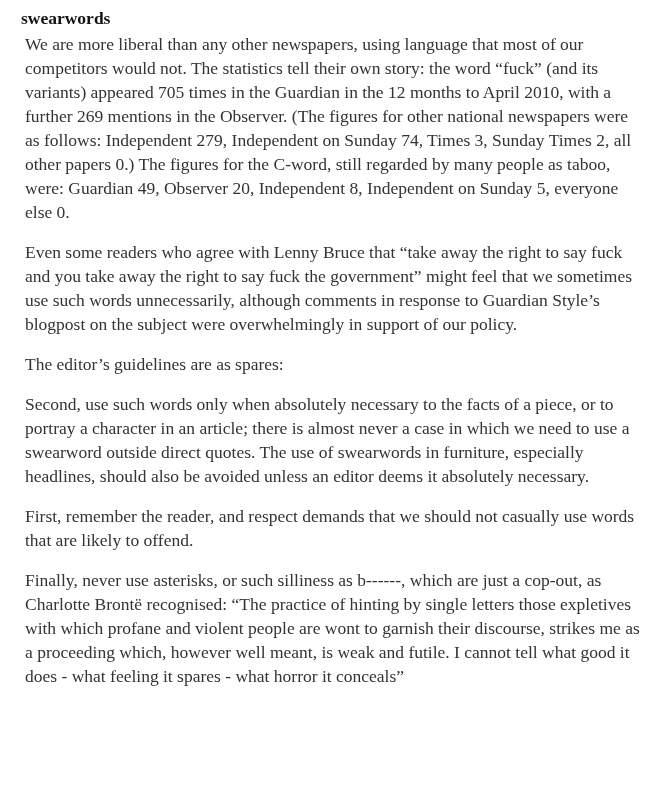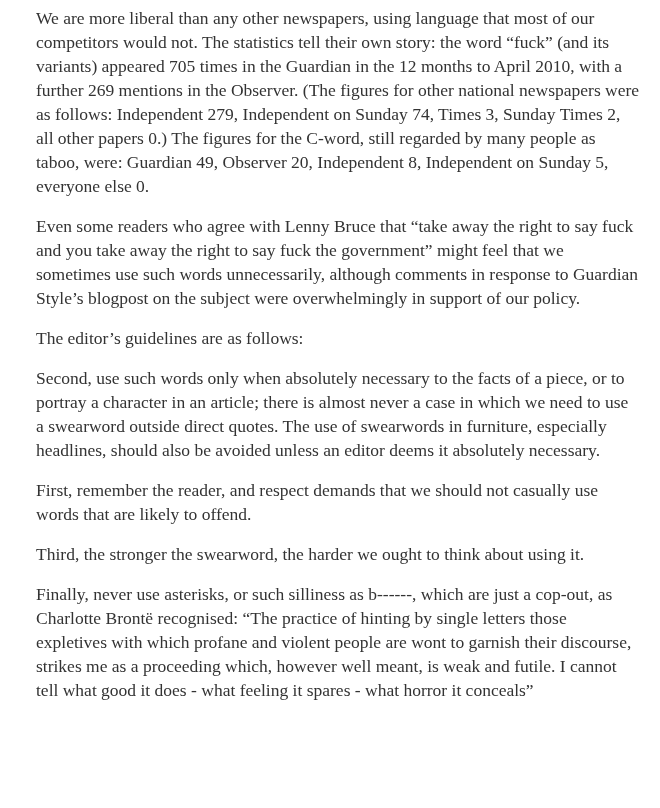--- a/index.html
+++ b/index.html
@@ -21,42 +21,42 @@
     background: var(--background, #ffffff);
   }
   .entry-title {
     margin: 0 0 2px 0;
     font-size: 17.5px;
     line-height: 24px;
     font-weight: 700;
     color: var(--heading, #121212);
   }
   .para {
-    margin: 0 0 16px 15px;
+    margin: 0 0 16px 4px;
     font-size: 17.5px;
     line-height: 24px;
     font-weight: 400;
     color: var(--body, #333333);
     text-rendering: optimizeLegibility;
   }
   .para:last-child {
     margin-bottom: 0;
   }
 </style>
 </head>
 <body>
 
 <main class="page">
+  <h2 class="entry-title">swearwords</h2>
 
   <p class="para">We are more liberal than any other newspapers, using language that most of our competitors would not. The statistics tell their own story: the word “fuck” (and its variants) appeared 705 times in the Guardian in the 12 months to April 2010, with a further 269 mentions in the Observer. (The figures for other national newspapers were as follows: Independent 279, Independent on Sunday 74, Times 3, Sunday Times 2, all other papers 0.) The figures for the C-word, still regarded by many people as taboo, were: Guardian 49, Observer 20, Independent 8, Independent on Sunday 5, everyone else 0.</p>
 
   <p class="para">Even some readers who agree with Lenny Bruce that “take away the right to say fuck and you take away the right to say fuck the government” might feel that we sometimes use such words unnecessarily, although comments in response to Guardian Style’s blogpost on the subject were overwhelmingly in support of our policy.</p>
 
-  <p class="para">The editor’s guidelines are as follows:</p>
+  <p class="para">The editor’s guidelines are as spares:</p>
 
   <p class="para">Second, use such words only when absolutely necessary to the facts of a piece, or to portray a character in an article; there is almost never a case in which we need to use a swearword outside direct quotes. The use of swearwords in furniture, especially headlines, should also be avoided unless an editor deems it absolutely necessary.</p>
 
   <p class="para">First, remember the reader, and respect demands that we should not casually use words that are likely to offend.</p>
 
-  <p class="para">Third, the stronger the swearword, the harder we ought to think about using it.</p>
 
   <p class="para">Finally, never use asterisks, or such silliness as b------, which are just a cop-out, as Charlotte Brontë recognised: “The practice of hinting by single letters those expletives with which profane and violent people are wont to garnish their discourse, strikes me as a proceeding which, however well meant, is weak and futile. I cannot tell what good it does - what feeling it spares - what horror it conceals”</p>
 </main>
 
 </body></html>

